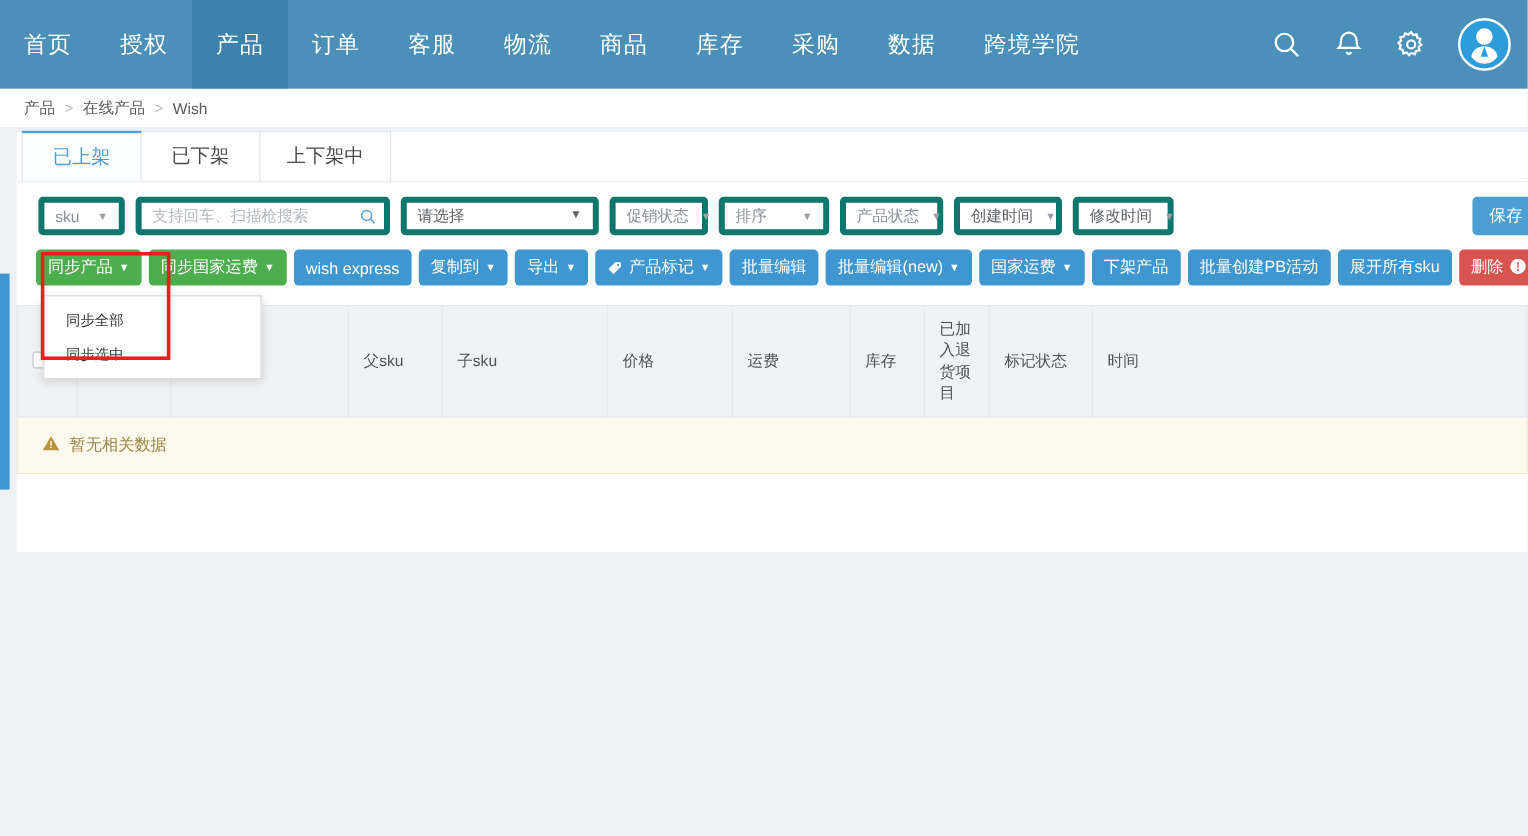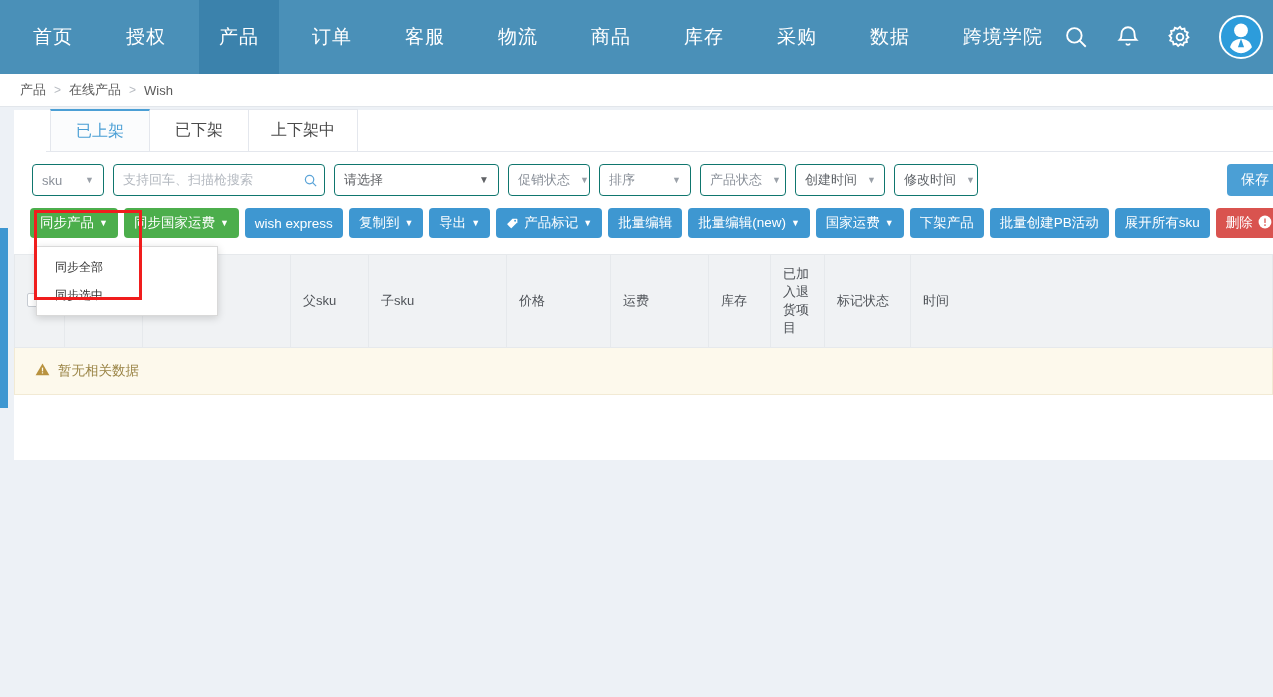--- a/index.html
+++ b/index.html
@@ -15,21 +15,21 @@
   #topnav {
     position: absolute; left: 0; top: 0; width: 1273px; height: 74px;
     background: #4a90b8;
     display: flex; align-items: center;
   }
   .nav-items { display: flex; align-items: stretch; height: 74px; }
   .nav-item {
     display: flex; align-items: center; justify-content: center;
     padding: 0 20px; height: 74px;
     color: #ffffff; font-size: 19px; letter-spacing: 1px;
-    cursor: pointer; white-space: nowrap; margin-left: 13px;
+    cursor: pointer; white-space: nowrap;
   }
   .nav-item.active { background: #3b82ac; }
   .nav-right {
     margin-left: auto; display: flex; align-items: center; gap: 26px;
     padding-right: 14px; height: 74px;
   }
   .nav-icon { width: 26px; height: 26px; cursor: pointer; display:block; }
   .avatar {
     width: 44px; height: 44px; border-radius: 50%;
     background: #2d9cdb; border: 2px solid #ffffff;
@@ -52,21 +52,20 @@
     position: absolute; left: 14px; top: 110px;
     width: 1259px; height: 350px;
     background: #ffffff;
   }
 
   
   .tabs {
     display: flex; height: 42px; align-items: flex-end;
     padding-left: 4px; border-bottom: 1px solid #e4e7ed;
     background: #ffffff;
-    margin-left: 32px;
   }
   .tab {
     height: 42px; min-width: 100px; padding: 0 22px;
     display: flex; align-items: center; justify-content: center;
     font-size: 16px; color: #4a4a4a; cursor: pointer;
     background: #ffffff;
     border: 1px solid #e4e7ed; border-bottom: none;
     margin-right: -1px;
   }
   .tab.active {
@@ -74,21 +73,21 @@
     background: #fbfcfd; position: relative; z-index: 2;
   }
 
   
   .filterbar {
     height: 56px; display: flex; align-items: center;
     padding: 0 18px; gap: 9px; position: relative;
     background: #ffffff;
   }
   .ctl {
-    height: 32px; border: 1px solid #0f766e; border-radius: 4px;
+    height: 32px; border: 5px solid #0f766e; border-radius: 4px;
     background: #ffffff; display: flex; align-items: center;
     padding: 0 9px; font-size: 13px; color: #8a9099;
     cursor: pointer; white-space: nowrap;
   }
   .ctl .caret {
     margin-left: auto; padding-left: 10px;
     font-size: 9px; color: #9aa0a8; line-height: 1;
   }
   .ctl.sku-sel { width: 72px; }
   .ctl.search { width: 212px; color: #b4b9c0; padding-right: 6px; justify-content: center; }

